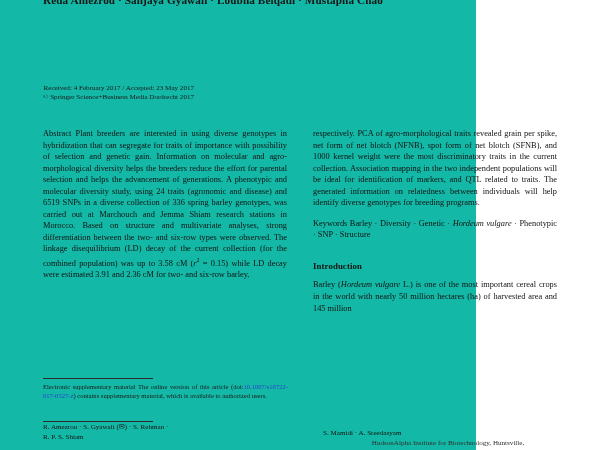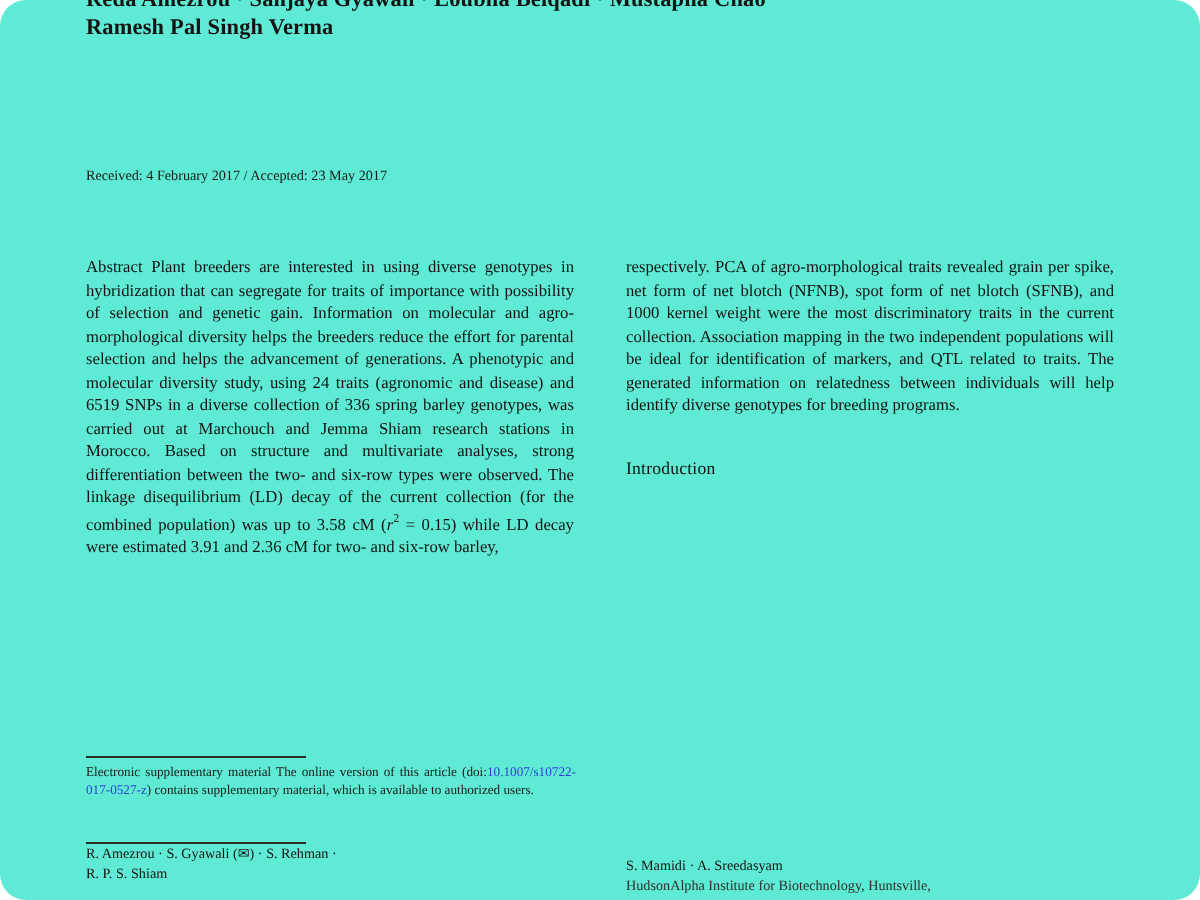--- a/index.html
+++ b/index.html
@@ -12,24 +12,23 @@
     height: 450px;
     overflow: hidden;
     font-family: "Liberation Serif", "DejaVu Serif", serif;
     color: #111111;
     position: relative;
     -webkit-font-smoothing: none;
   }
   .page {
     position: absolute;
     left: 0; top: 0;
-    width: 600px;
+    width: 476px;
     height: 450px;
-    background: #5eead4;
-    border-radius: 13px;
+    background: #14b8a6;
   }
 
   
   .authors {
     position: absolute;
     left: 43px;
     top: -6px;
     width: 470px;
     font-weight: bold;
     font-size: 11.2px;
@@ -61,21 +60,21 @@
     color: #121212;
   }
   .col.left  { left: 43px; }
   .col.right { left: 313px; }
 
   .col p { margin: 0 0 9px 0; }
   .lead { font-weight: normal; }
   .ital { font-style: italic; }
 
   .sechead {
-    font-weight: normal;
+    font-weight: bold;
     font-size: 8.8px;
     margin: 20px 0 7px 0;
     letter-spacing: 0.1px;
   }
   .kw { margin-top: 2px; }
 
   sup.r2 { font-size: 6px; vertical-align: super; }
 
   
   .footnote {
@@ -100,47 +99,49 @@
   .doi { color: #2b3fd0; }
 
   .affil {
     position: absolute;
     width: 250px;
     font-size: 7.1px;
     line-height: 10.2px;
     color: #141414;
   }
   .affil.left  { left: 43px;  top: 422px; }
-  .affil.right { left: 313px; top: 428px; }
-  .affil .sub { color: #2f2f2f; }
+  .affil.right { left: 323px; top: 428px; }
+  .affil .sub { color: #2f2f2f; text-align: center; }
 </style>
 </head>
 <body>
 
 <div class="page">
 
   <div class="authors">
     <div>Reda Amezrou · Sanjaya Gyawali · Loubna Belqadi · Mustapha Chao</div>
-    <div>Ramesh Pal Singh Verma</div>
   </div>
 
   <div class="recblock">
     <div>Received: 4 February 2017 / Accepted: 23 May 2017</div>
+    <div>© Springer Science+Business Media Dordrecht 2017</div>
   </div>
 
   <div class="col left">
     <p><span class="lead">Abstract</span><span> Plant breeders are interested in using diverse genotypes in hybridization that can segregate for traits of importance with possibility of selection and genetic gain. Information on molecular and agro-morphological diversity helps the breeders reduce the effort for parental selection and helps the advancement of generations. A phenotypic and molecular diversity study, using 24 traits (agronomic and disease) and 6519 SNPs in a diverse collection of 336 spring barley genotypes, was carried out at Marchouch and Jemma Shiam research stations in Morocco. Based on structure and multivariate analyses, strong differentiation between the two- and six-row types were observed. The linkage disequilibrium (LD) decay of the current collection (for the combined population) was up to 3.58 cM (</span><span class="ital">r</span><sup class="r2">2</sup><span> = 0.15) while LD decay were estimated 3.91 and 2.36 cM for two- and six-row barley,</span></p>
   </div>
 
   <div class="col right">
     <p>respectively. PCA of agro-morphological traits revealed grain per spike, net form of net blotch (NFNB), spot form of net blotch (SFNB), and 1000 kernel weight were the most discriminatory traits in the current collection. Association mapping in the two independent populations will be ideal for identification of markers, and QTL related to traits. The generated information on relatedness between individuals will help identify diverse genotypes for breeding programs.</p>
 
+    <p class="kw"><span class="lead">Keywords</span><span> Barley · Diversity · Genetic · </span><span class="ital">Hordeum vulgare</span><span> · Phenotypic · SNP · Structure</span></p>
 
     <div class="sechead">Introduction</div>
 
+    <p><span>Barley (</span><span class="ital">Hordeum vulgare</span><span> L.) is one of the most important cereal crops in the world with nearly 50 million hectares (ha) of harvested area and 145 million</span></p>
   </div>
 
   <div class="rule one"></div>
   <div class="rule two"></div>
 
   <div class="footnote esm"><span class="lead">Electronic supplementary material</span><span>  The online version of this article (doi:</span><span class="doi">10.1007/s10722-017-0527-z</span><span>) contains supplementary material, which is available to authorized users.</span></div>
 
   <div class="affil left">
     <div>R. Amezrou · S. Gyawali (✉) · S. Rehman ·</div>
     <div>R. P. S. Shiam</div>

